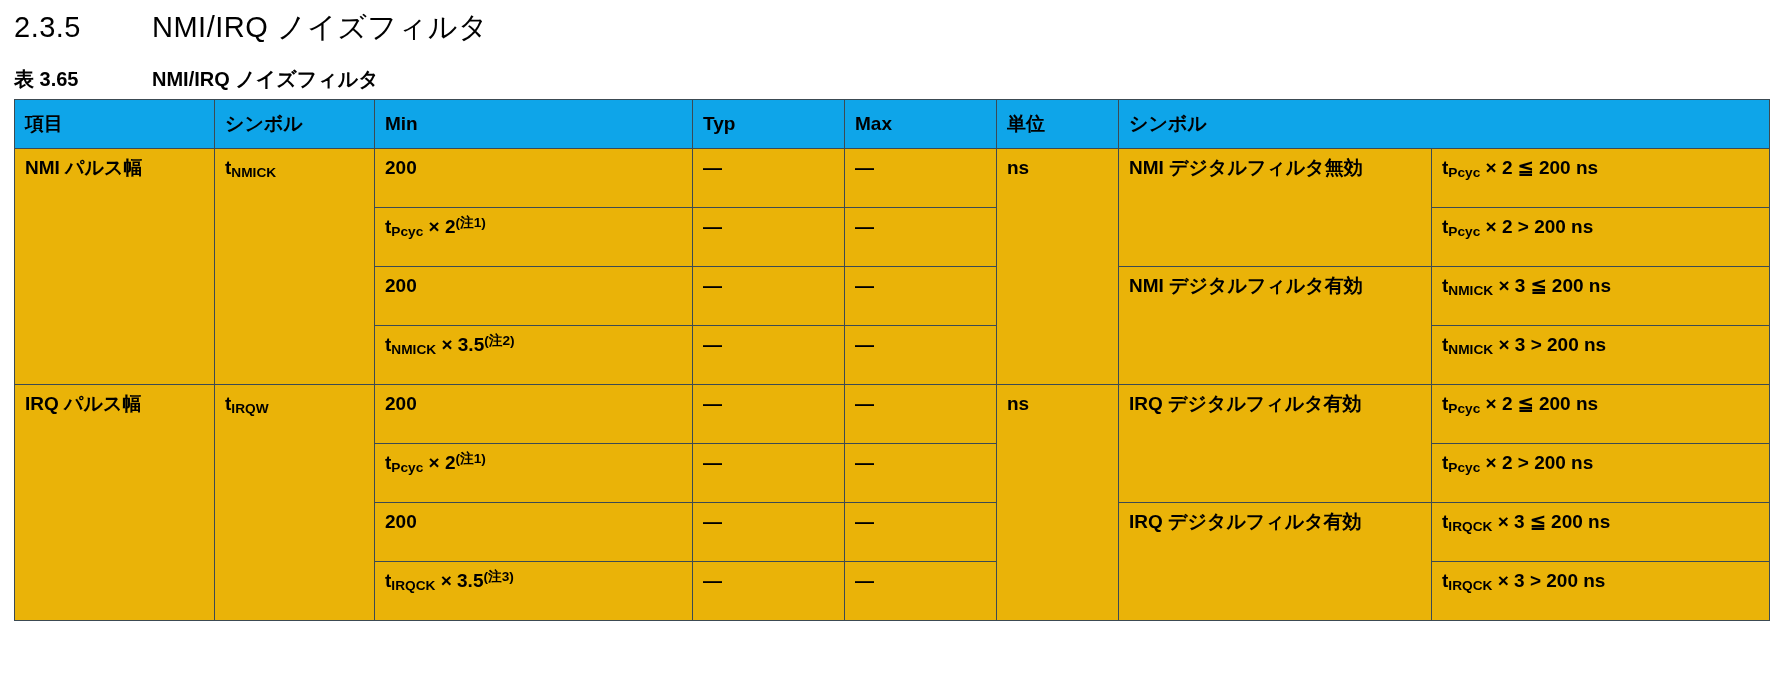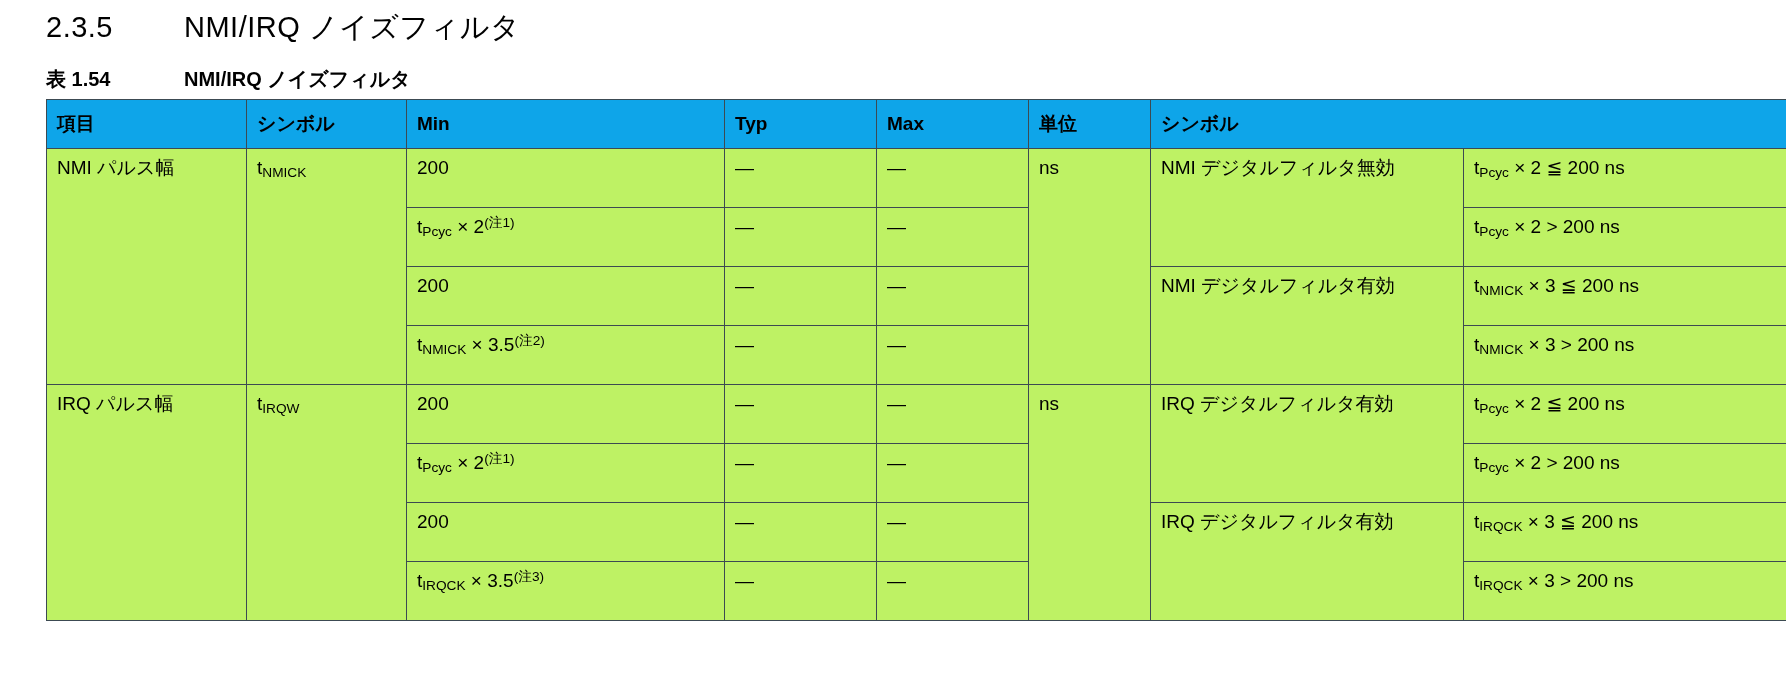--- a/index.html
+++ b/index.html
@@ -13,21 +13,20 @@
     font-family: "Liberation Sans", sans-serif;
     color: #000000;
     overflow: hidden;
   }
   .page {
     position: relative;
     width: 1442px;
     height: 700px;
     box-sizing: border-box;
     padding: 0;
-    margin-left: 32px;
   }
 
   
   .section-heading {
     display: flex;
     align-items: baseline;
     padding: 8px 0 0 14px;
     font-size: 29px;
     letter-spacing: 0.5px;
   }
@@ -63,23 +62,23 @@
     border-collapse: collapse;
     table-layout: fixed;
     width: 1755px;
     font-size: 19px;
   }
   table.spec th, table.spec td {
     border: 1.5px solid #3c4a52;
     padding: 6px 10px;
     vertical-align: top;
     text-align: left;
-    font-weight: normal;
+    font-weight: bold;
     line-height: 1.35;
-    background: #bef264;
+    background: #eab308;
   }
   table.spec thead th {
     background: #0ea5e9;
     font-weight: bold;
     height: 36px;
     vertical-align: middle;
   }
   .c-item   { width: 200px; }
   .c-sym    { width: 160px; }
   .c-min    { width: 318px; }
@@ -107,21 +106,21 @@
 <body>
 
 <div class="page">
 
   <div class="section-heading">
     <span class="num">2.3.5</span>
     <span class="title">NMI/IRQ ノイズフィルタ</span>
   </div>
 
   <div class="table-caption">
-    <span class="cap-num">表 1.54</span>
+    <span class="cap-num">表 3.65</span>
     <span class="cap-title">NMI/IRQ ノイズフィルタ</span>
   </div>
 
   <div class="tbl-wrap">
     <table class="spec">
       <colgroup>
         <col class="c-item">
           <col class="c-sym">
           <col class="c-min">
           <col class="c-typ">

